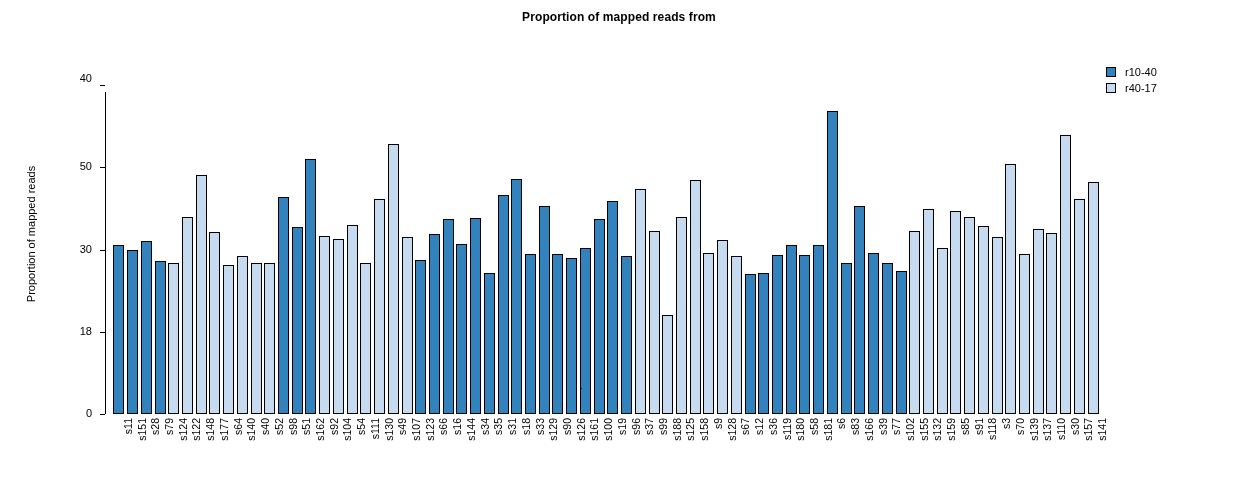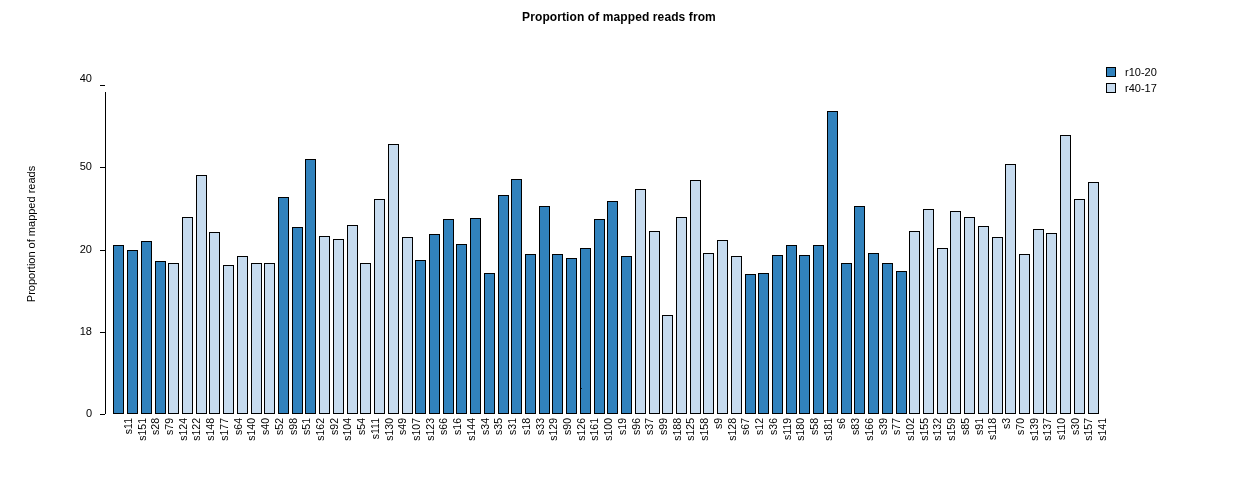--- a/index.html
+++ b/index.html
@@ -64,37 +64,37 @@
 
 <div id="chart-root">
 
   <div class="chart-title">
     <div>Proportion of mapped reads from</div>
   </div>
 
   <div class="legend" id="legend">
       <div class="legend-row">
         <div class="legend-swatch" style="background: rgb(49, 130, 189);"></div>
-        <div class="legend-label">r10-20</div>
+        <div class="legend-label">r10-40</div>
       </div>
       <div class="legend-row">
         <div class="legend-swatch" style="background: rgb(198, 219, 239);"></div>
         <div class="legend-label">r40-17</div>
       </div>
     </div>
 
   <div class="y-axis-title">Proportion of mapped reads</div>
   <div class="y-axis-line"></div>
   <div id="y-ticks">
       <div class="y-tick" style="top: 414px; left: 100px;"></div>
       <div class="y-tick-label" style="top: 407px; left: 52px;">0</div>
       <div class="y-tick" style="top: 331.75px; left: 100px;"></div>
       <div class="y-tick-label" style="top: 324.75px; left: 52px;">18</div>
       <div class="y-tick" style="top: 249.5px; left: 100px;"></div>
-      <div class="y-tick-label" style="top: 242.5px; left: 52px;">20</div>
+      <div class="y-tick-label" style="top: 242.5px; left: 52px;">30</div>
       <div class="y-tick" style="top: 167.25px; left: 100px;"></div>
       <div class="y-tick-label" style="top: 160.25px; left: 52px;">50</div>
       <div class="y-tick" style="top: 85px; left: 100px;"></div>
       <div class="y-tick-label" style="top: 72px; left: 52px;">40</div>
     </div>
 
   <div class="plot-area" id="plot-area">
       <div class="bar" title="s11: 20.5 — Bacteroides" style="left: 1.37222px; width: 10.9778px; height: 168.612px; background: rgb(49, 130, 189);">
         <div class="bar-text">Bacteroides</div>
       </div>

